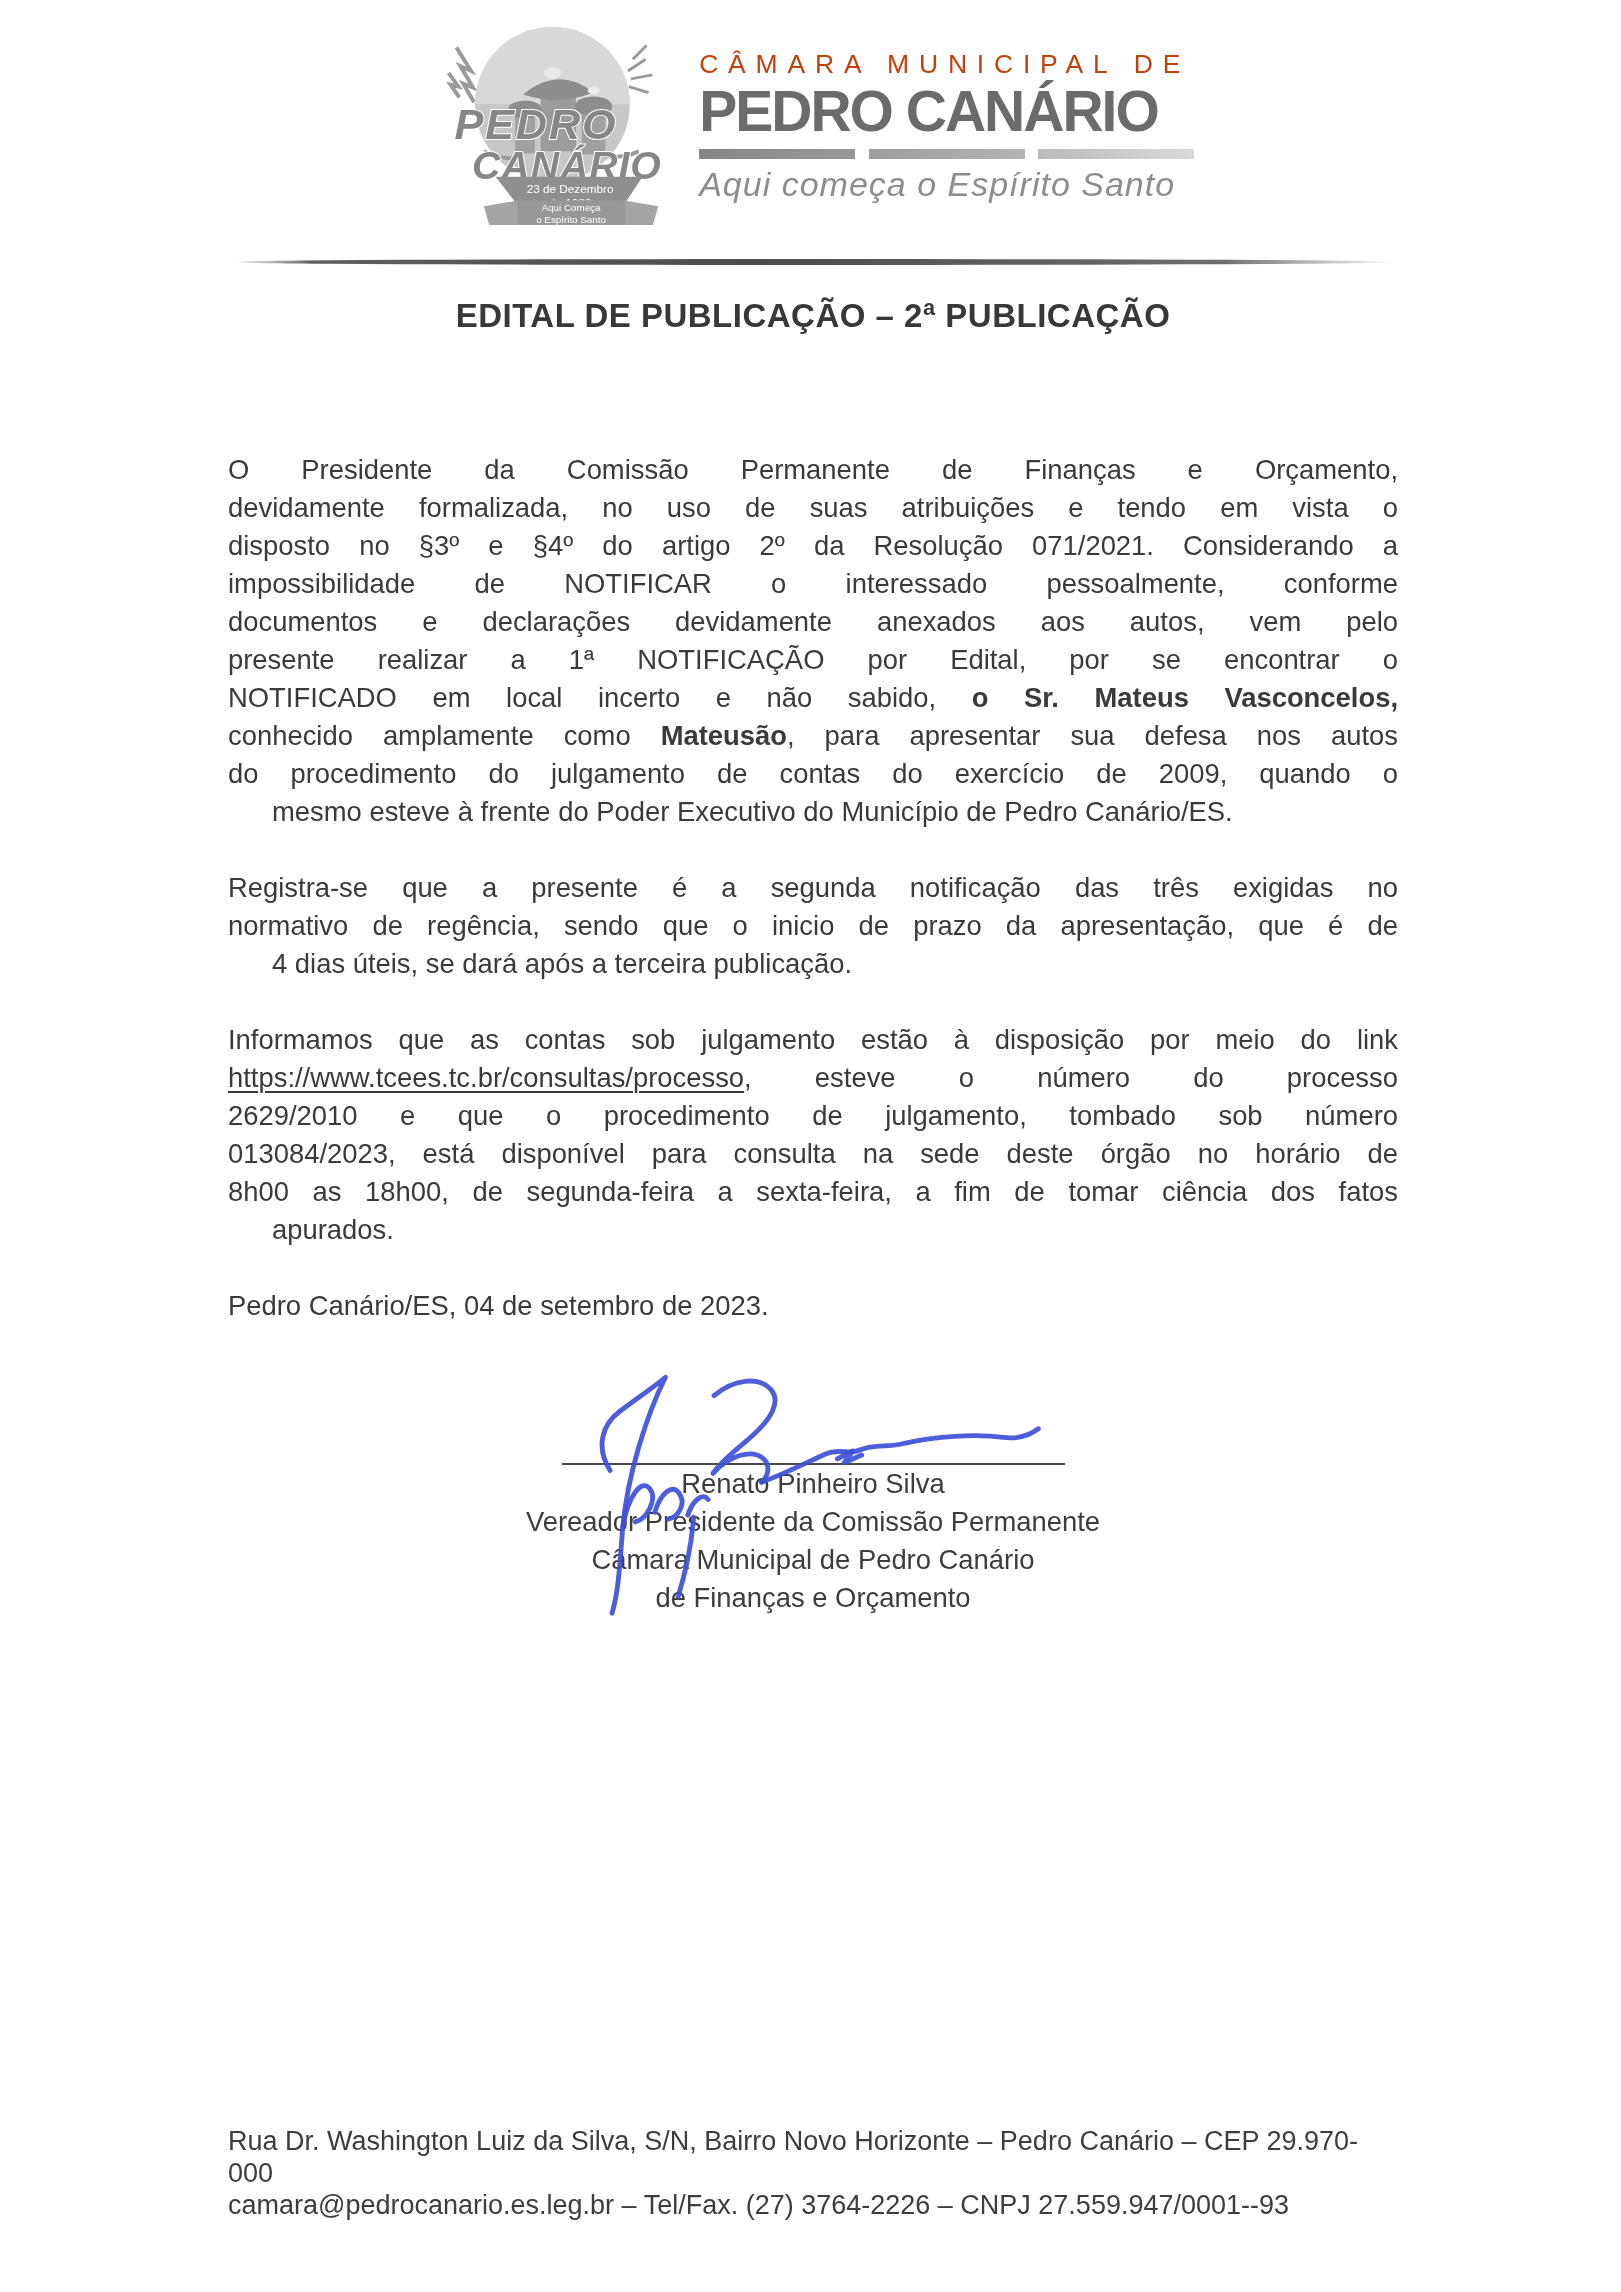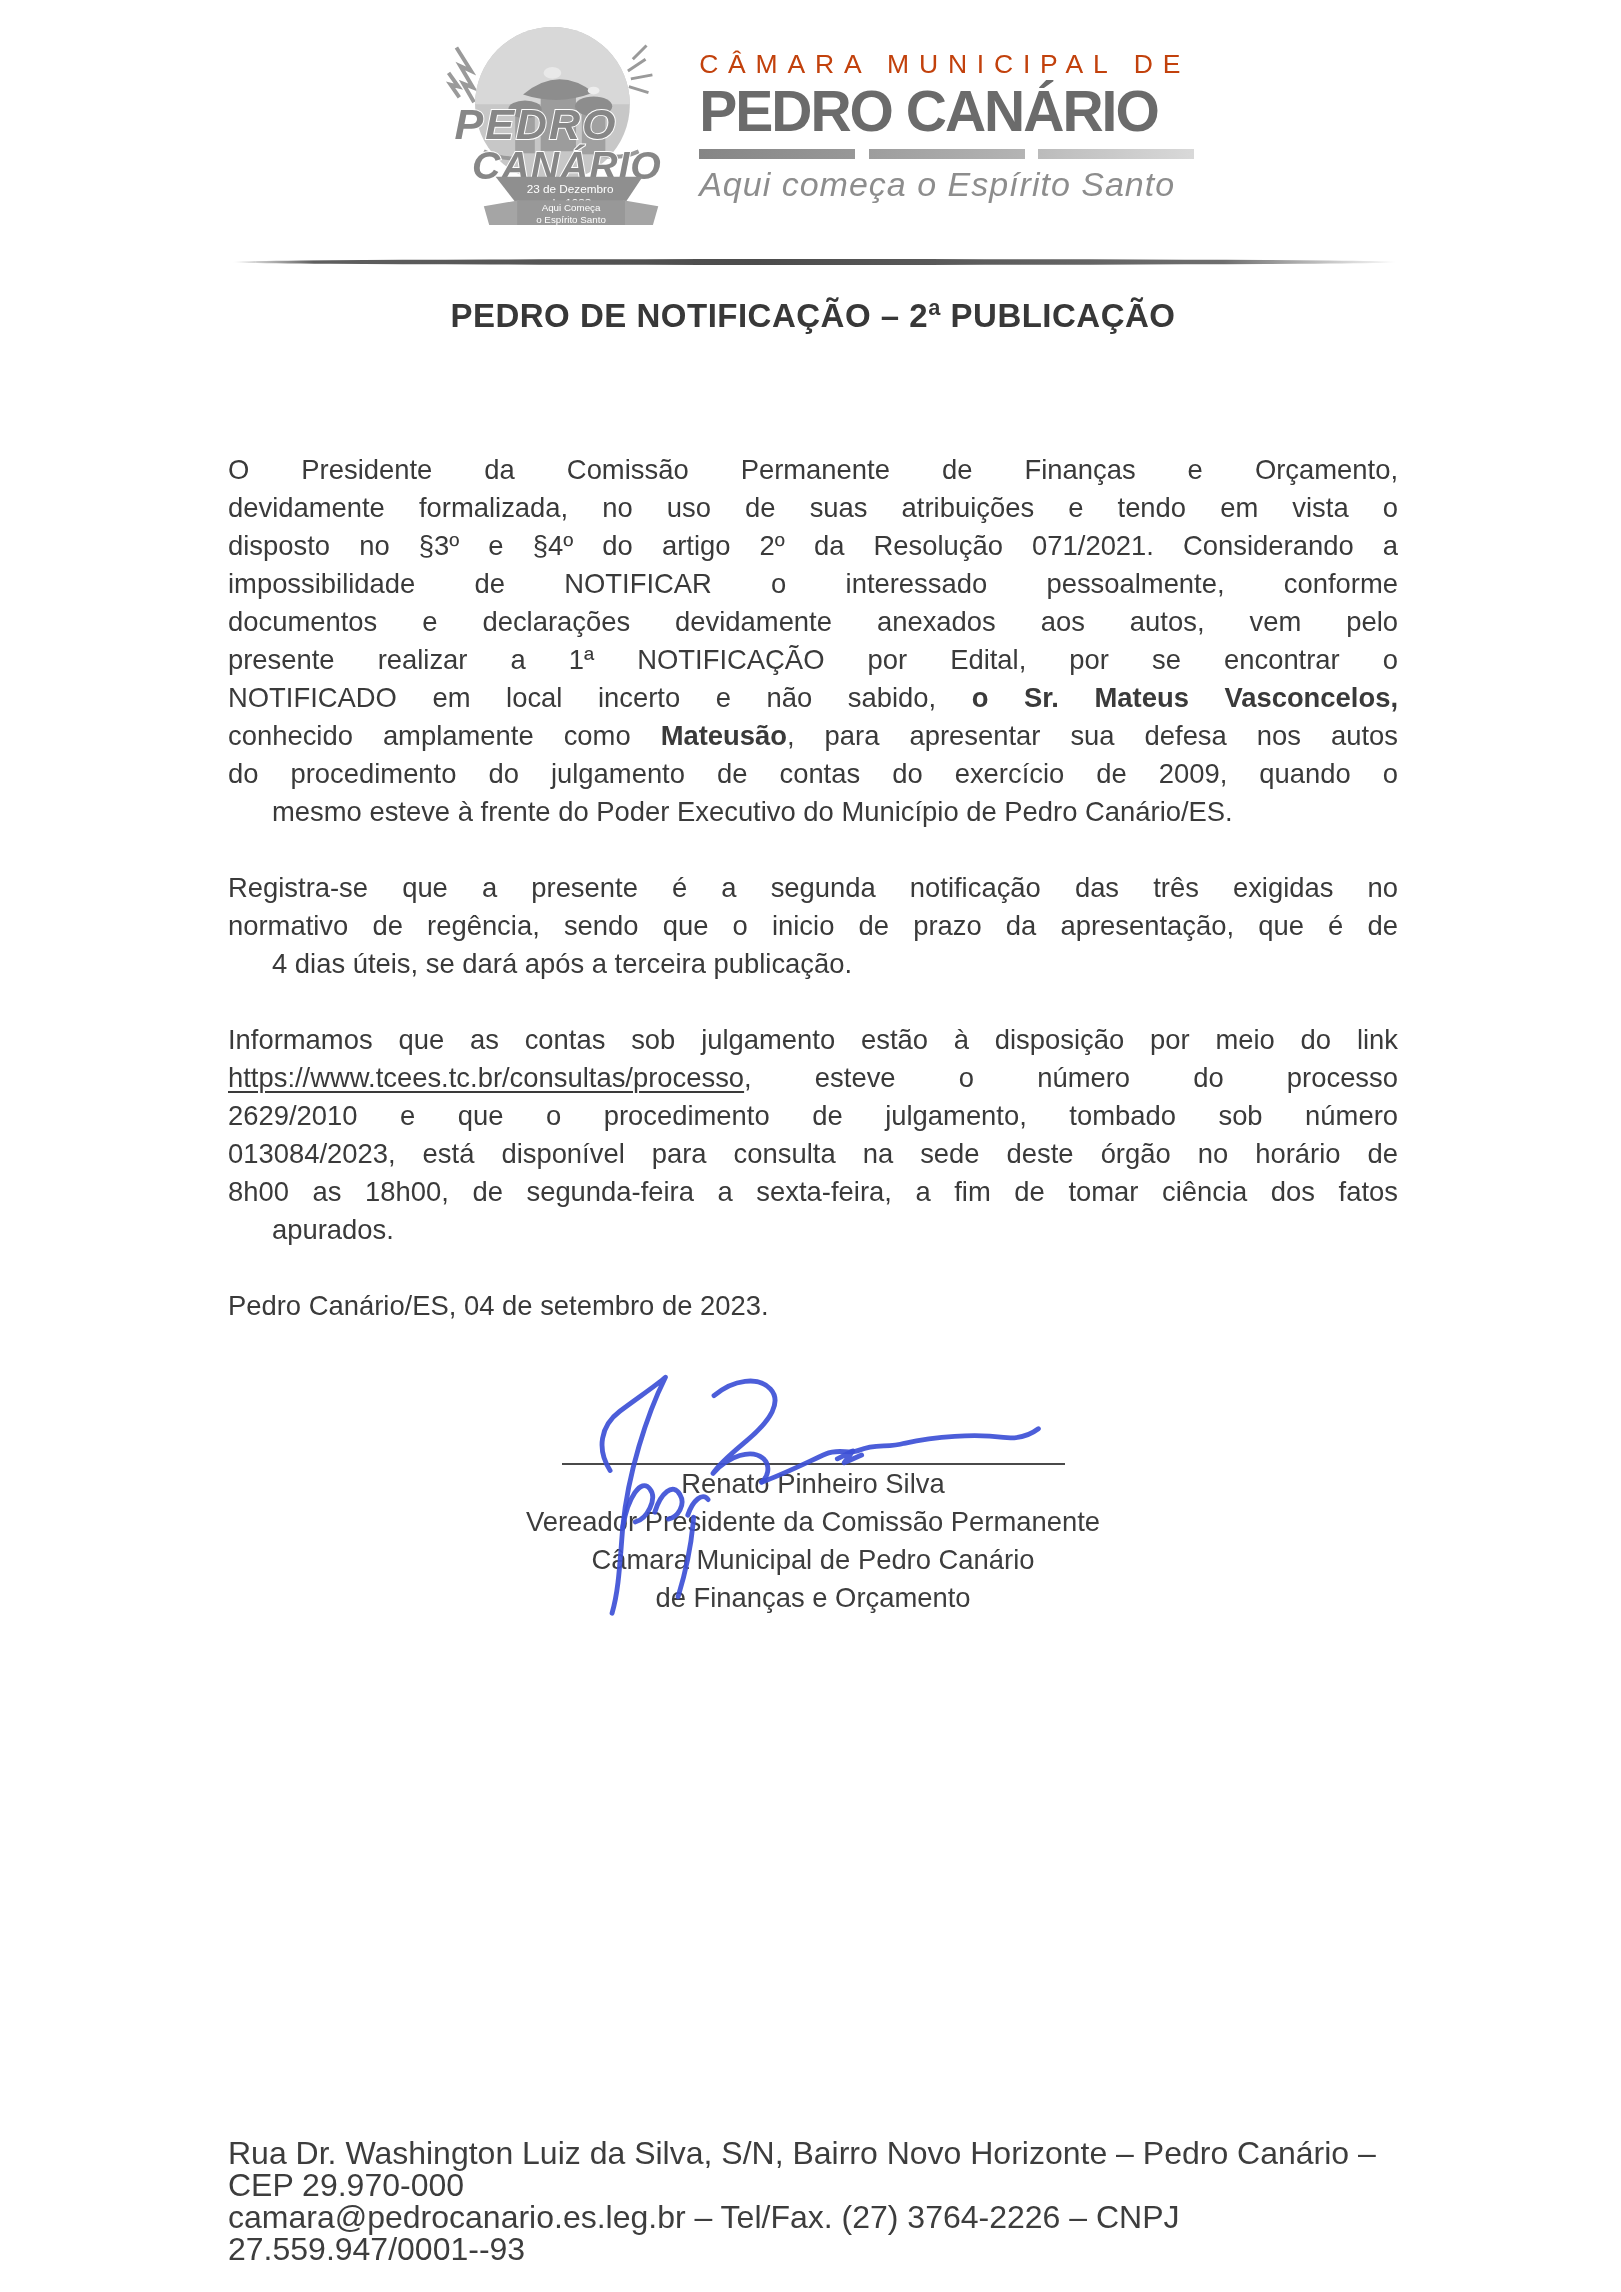--- a/index.html
+++ b/index.html
@@ -71,21 +71,21 @@
     position:absolute;top:-113px;left:50%;margin-left:-267px;
     width:505px;height:272px;pointer-events:none;
   }
   .scrawl path{
     fill:none;stroke:var(--sigblue,#3d50d6);stroke-width:5;
     stroke-linecap:round;stroke-linejoin:round;opacity:.92;
   }
   
   .pfooter{
     position:absolute;left:228px;top:2125px;width:1170px;
-    font-size:32px;line-height:32px;color:#3d3d3d;margin-top:12px;
+    font-size:27px;line-height:32px;color:#3d3d3d;
   }
 </style>
 </head>
 <body>
 
 <div class="page">
 
   <header class="letterhead">
     <svg class="logo-svg" width="245" height="211" viewBox="0 0 250 215" aria-hidden="true">
       <path d="M30,34 l15,24 -11,-5 13,22 -10,-4 11,19 M22,60 l10,14 -8,-2 9,13" stroke="#9a9a9a" stroke-width="4" fill="none"></path>
@@ -120,21 +120,21 @@
         <span class="b1"></span>
         <span class="b2"></span>
         <span class="b3"></span>
       </div>
       <div class="tagline">Aqui começa o Espírito Santo</div>
     </div>
   </header>
 
   <div class="divider"></div>
 
-  <h1 class="title">PEDRO DE NOTIFICAÇÃO – 2ª PUBLICAÇÃO</h1>
+  <h1 class="title">EDITAL DE PUBLICAÇÃO – 2ª PUBLICAÇÃO</h1>
 
   <main class="docbody">
       <div class="para">
         <div class="jline"><span>O Presidente da Comissão Permanente de Finanças e Orçamento,</span></div>
         <div class="jline"><span>devidamente formalizada, no uso de suas atribuições e tendo em vista o</span></div>
         <div class="jline"><span>disposto no §3º e §4º do artigo 2º da Resolução 071/2021. Considerando a</span></div>
         <div class="jline"><span>impossibilidade de NOTIFICAR o interessado pessoalmente, conforme</span></div>
         <div class="jline"><span>documentos e declarações devidamente anexados aos autos, vem pelo</span></div>
         <div class="jline"><span>presente realizar a 1ª NOTIFICAÇÃO por Edital, por se encontrar o</span></div>
         <div class="jline"><span>NOTIFICADO em local incerto e não sabido, </span><span class="b">o Sr. Mateus Vasconcelos,</span></div>

